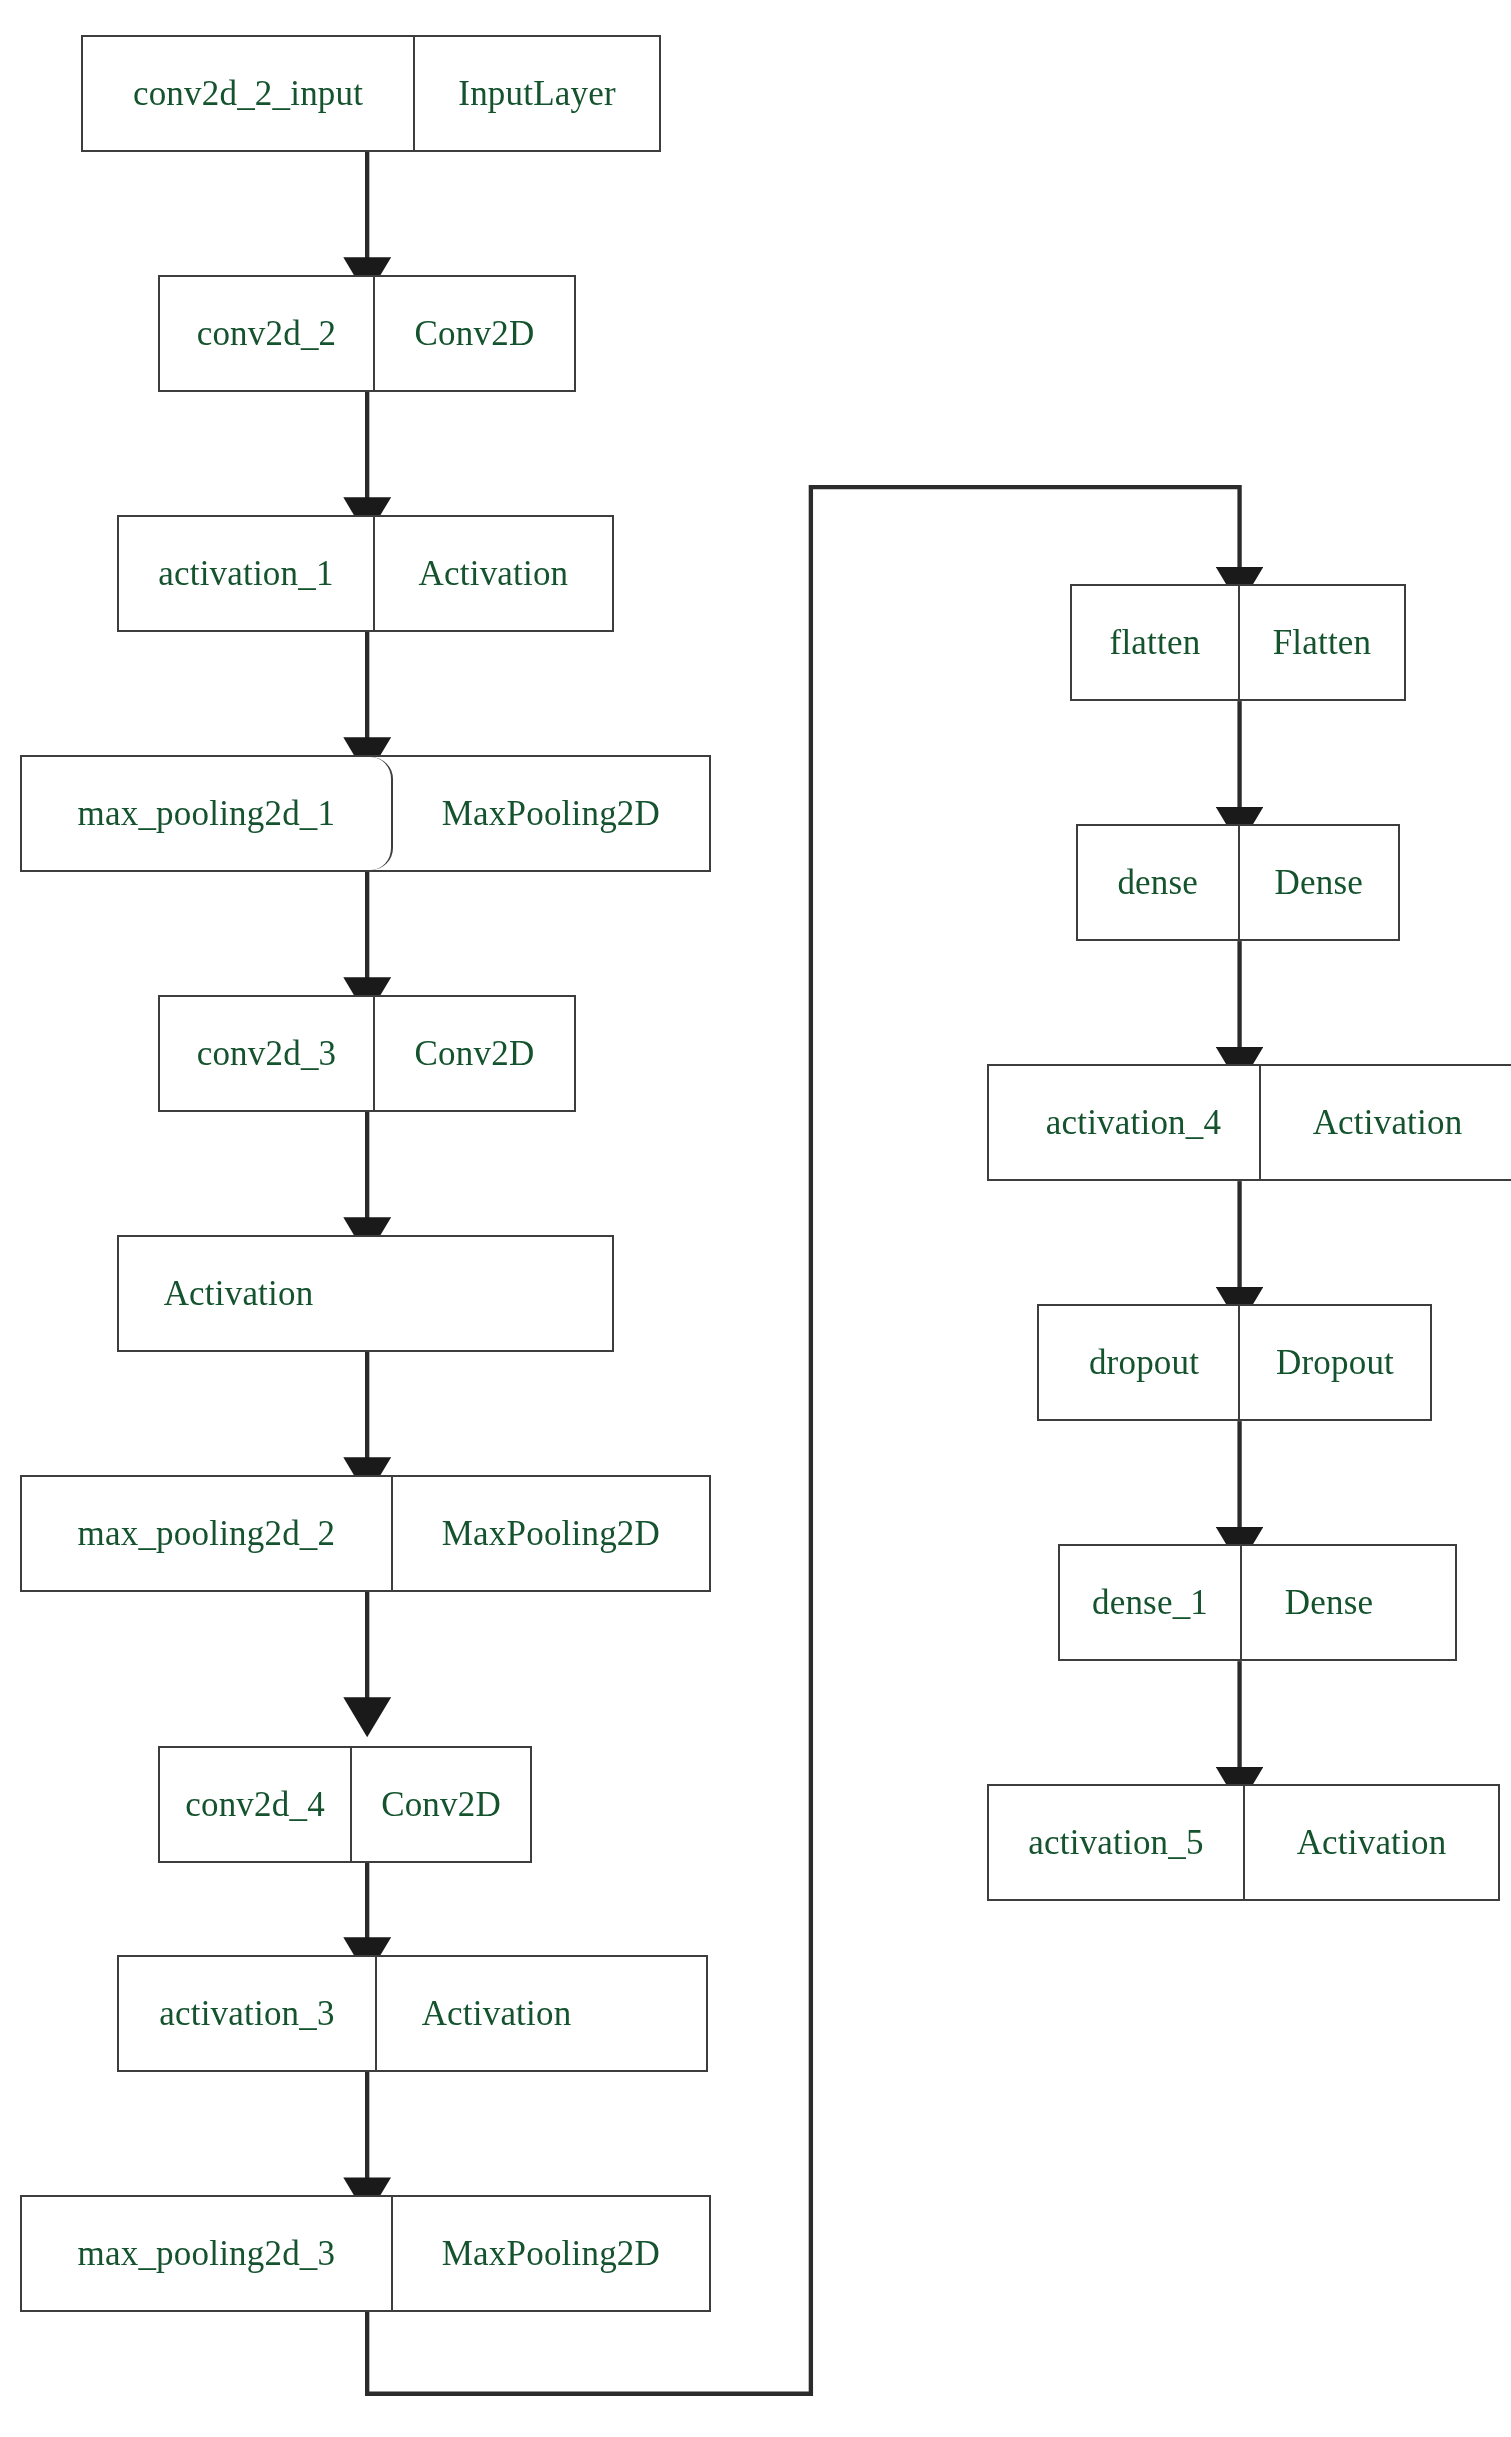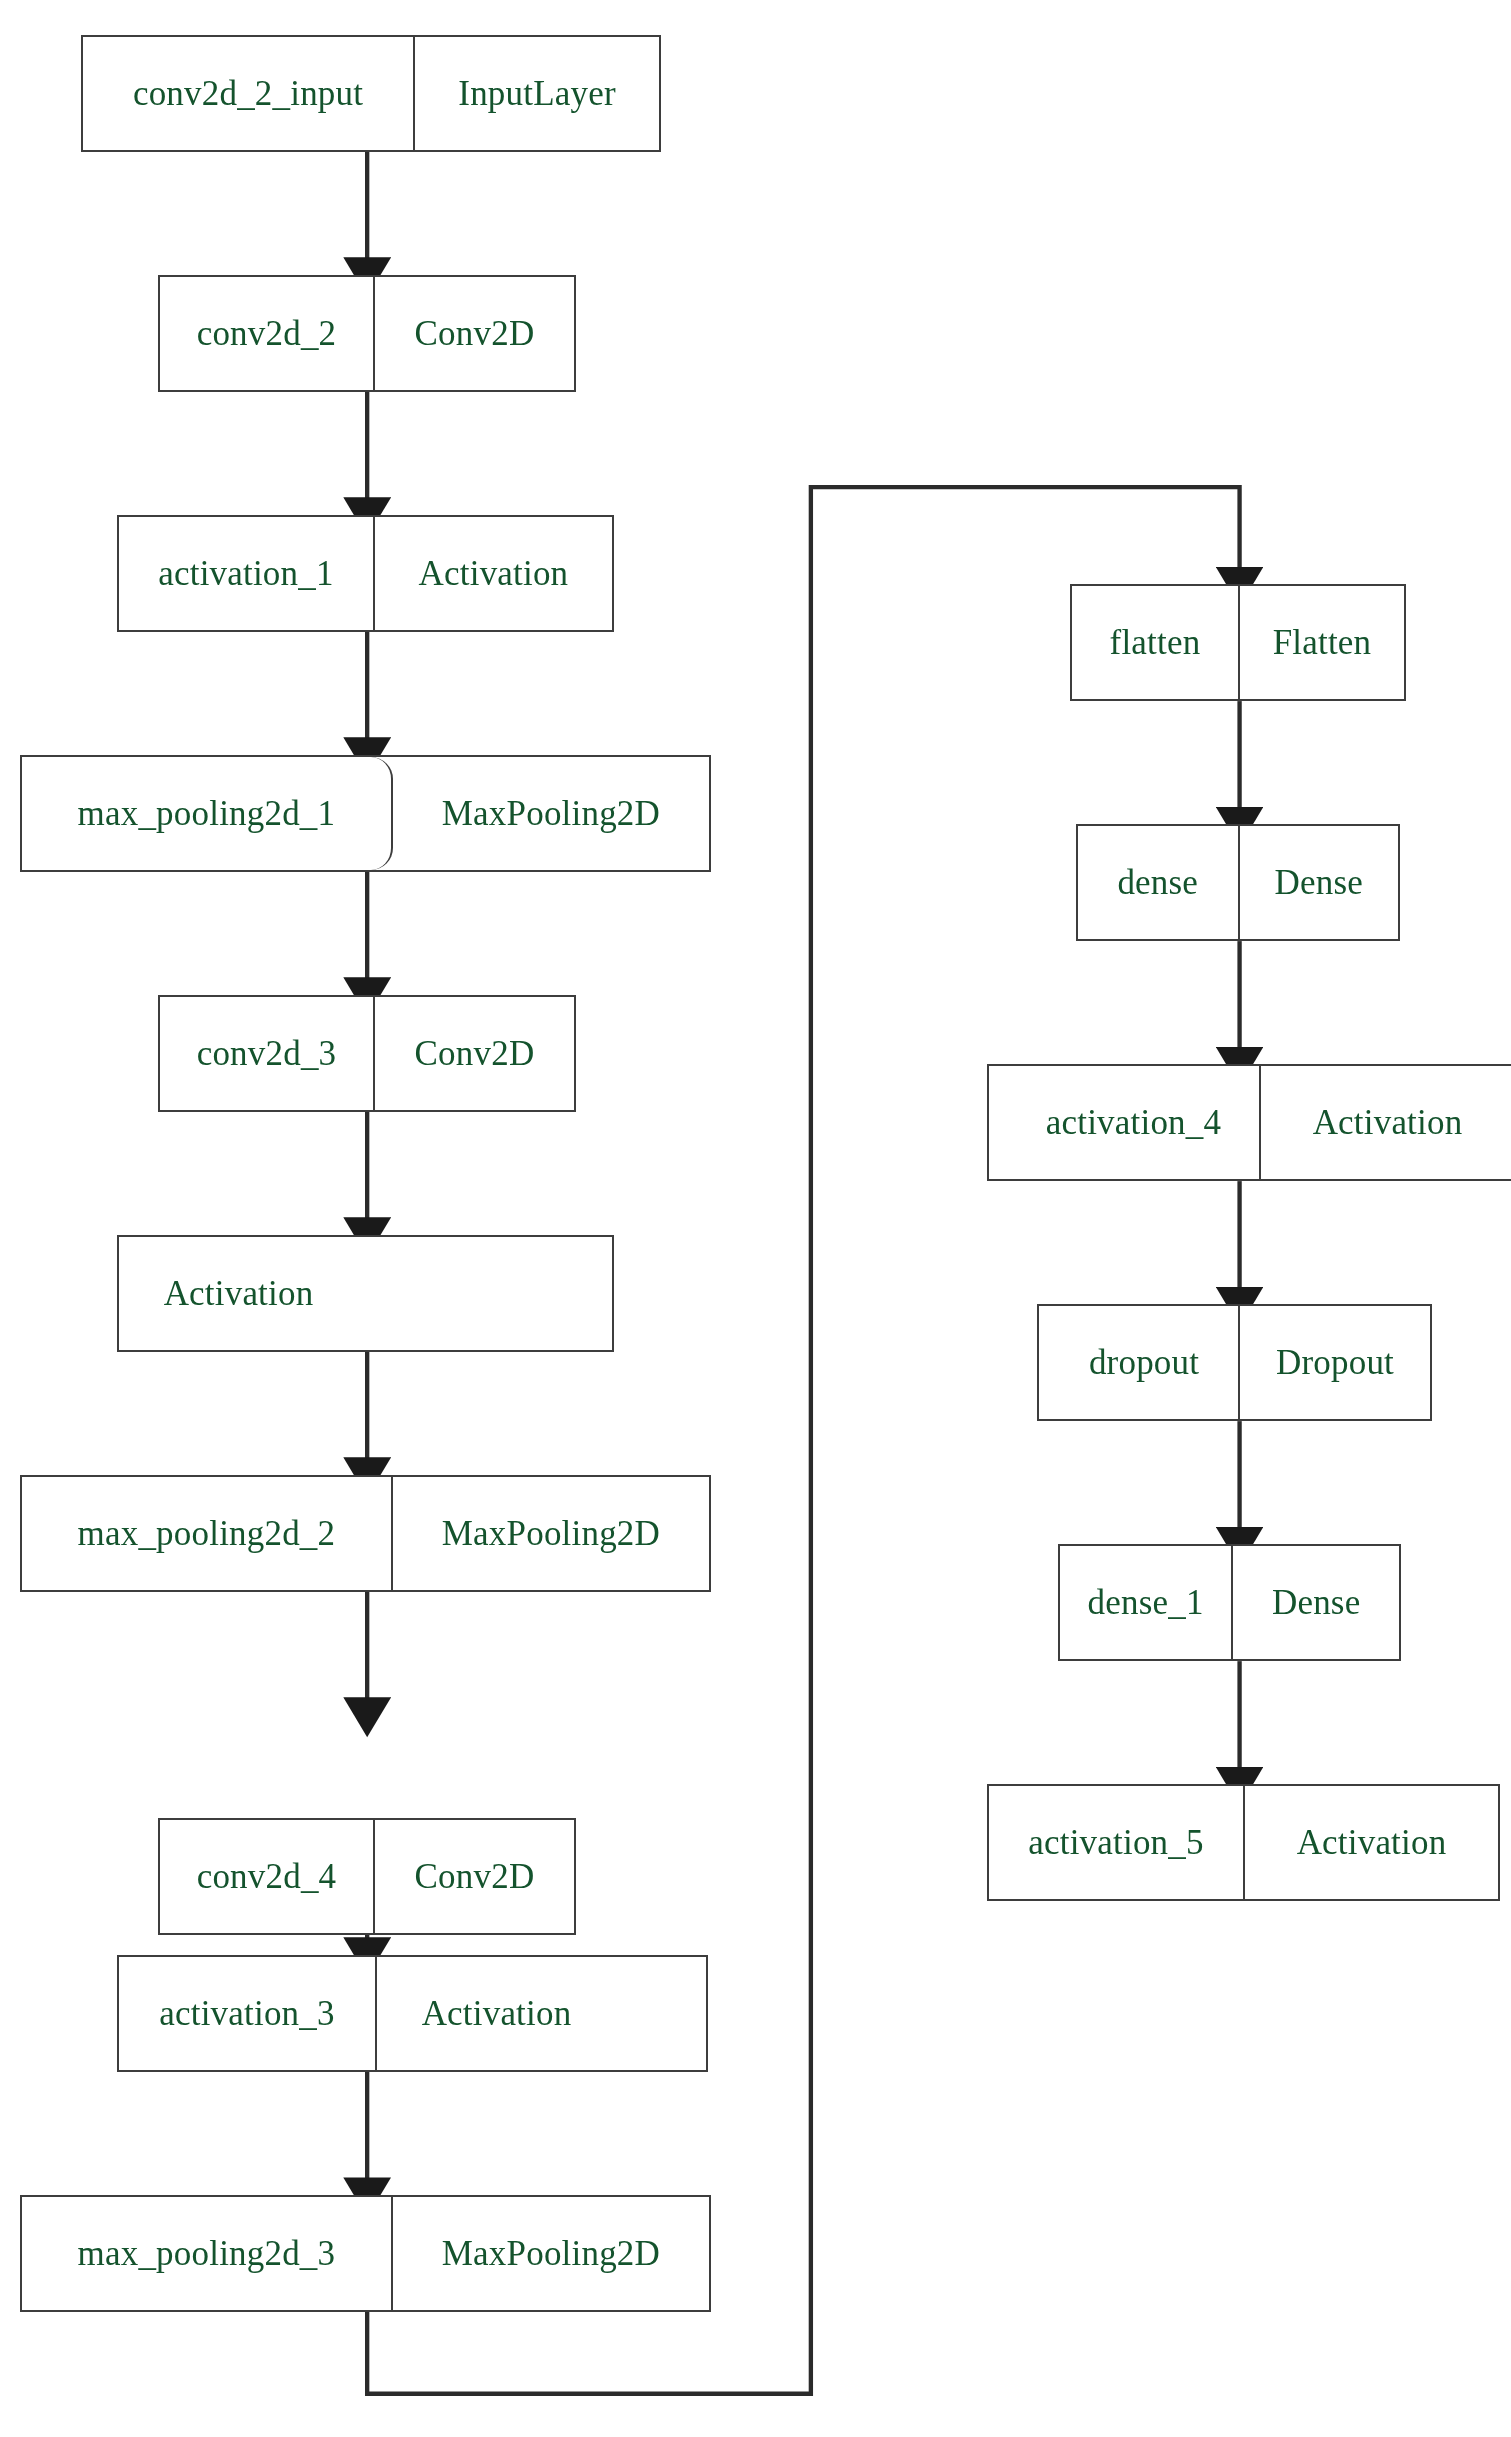--- a/index.html
+++ b/index.html
@@ -108,21 +108,21 @@
 
   <div class="node" style="left:117px;top:1235px;width:497px;height:117px;">
     <div class="cell type" style="width:239px;">Activation</div>
   </div>
 
   <div class="node" style="left:20px;top:1475px;width:691px;height:117px;">
     <div class="cell name" style="width:373px;">max_pooling2d_2</div>
     <div class="cell type" style="width:318px;">MaxPooling2D</div>
   </div>
 
-  <div class="node" style="left:158px;top:1818px;width:418px;height:117px;">
+  <div class="node" style="left:158px;top:1746px;width:374px;height:117px;">
     <div class="cell name" style="width:217px;">conv2d_4</div>
     <div class="cell type" style="width:201px;">Conv2D</div>
   </div>
 
   <div class="node" style="left:117px;top:1955px;width:591px;height:117px;">
     <div class="cell name" style="width:258px;">activation_3</div>
     <div class="cell type" style="width:239px;">Activation</div>
   </div>
 
   <div class="node" style="left:20px;top:2195px;width:691px;height:117px;">
@@ -143,21 +143,21 @@
   <div class="node" style="left:987px;top:1064px;width:583px;height:117px;padding-left:19px;">
     <div class="cell name" style="width:253px;">activation_4</div>
     <div class="cell type" style="width:253px;">Activation</div>
   </div>
 
   <div class="node" style="left:1037px;top:1304px;width:395px;height:117px;padding-left:11px;">
     <div class="cell name" style="width:197px;">dropout</div>
     <div class="cell type" style="width:197px;">Dropout</div>
   </div>
 
-  <div class="node" style="left:1058px;top:1544px;width:343px;height:117px;">
+  <div class="node" style="left:1058px;top:1544px;width:399px;height:117px;">
     <div class="cell name" style="width:182px;">dense_1</div>
     <div class="cell type" style="width:174px;">Dense</div>
   </div>
 
   <div class="node" style="left:987px;top:1784px;width:513px;height:117px;">
     <div class="cell name" style="width:258px;">activation_5</div>
     <div class="cell type" style="width:255px;">Activation</div>
   </div>
 
 </div>

